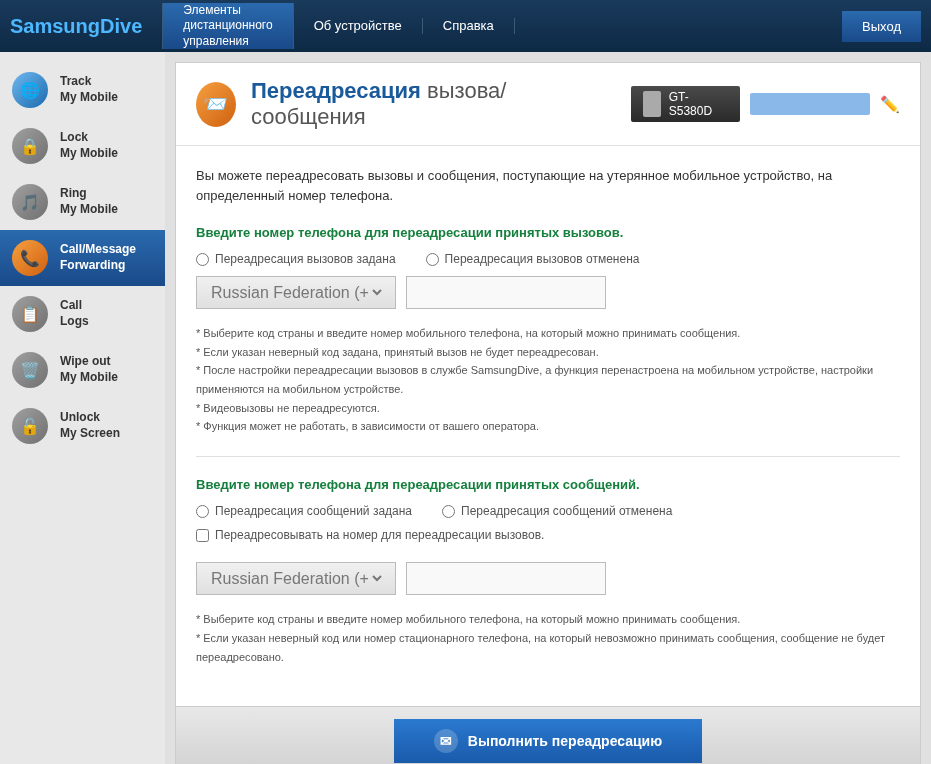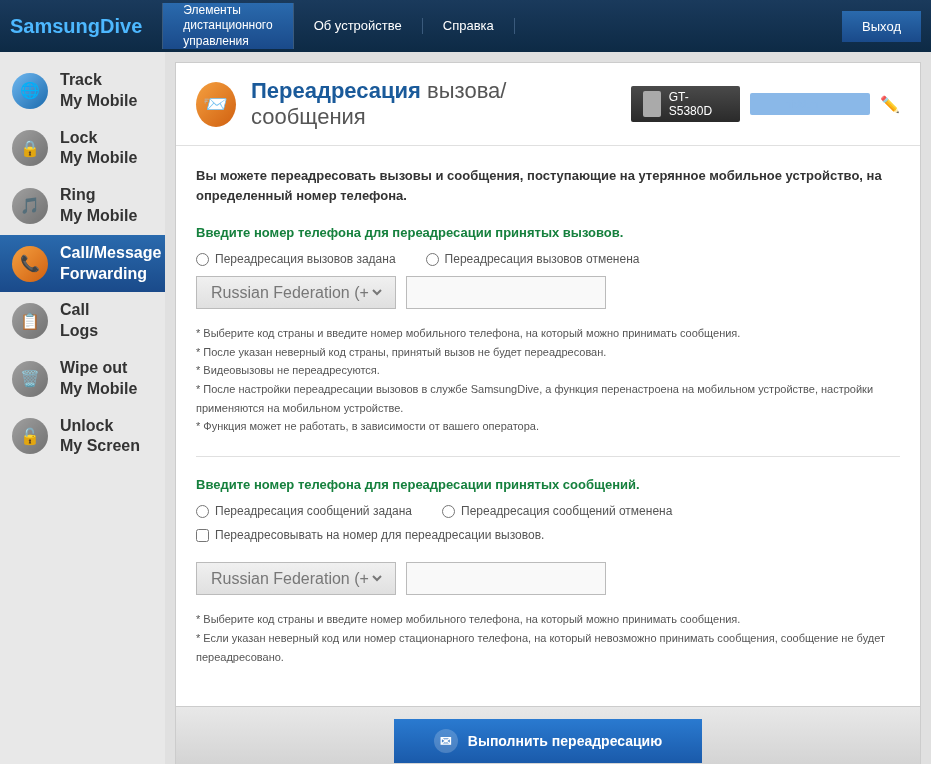--- a/index.html
+++ b/index.html
@@ -82,21 +82,21 @@
       padding: 8px 10px;
       cursor: pointer;
       gap: 10px;
     }
     .sidebar-item.active {
       background: linear-gradient(180deg, #2a6aad 0%, #1a4a8a 100%);
     }
     .sidebar-item.active .sidebar-label { color: white; }
     .sidebar-label {
       color: #333;
-      font-size: 16px;
+      font-size: 12px;
       font-weight: bold;
       line-height: 1.3;
     }
     .sidebar-icon {
       width: 40px;
       height: 40px;
       flex-shrink: 0;
       display: flex;
       align-items: center;
       justify-content: center;
@@ -162,21 +162,21 @@
 
     
     .content-body {
       padding: 20px;
     }
     .description-text {
       color: #333;
       font-size: 13px;
       line-height: 1.5;
       margin-bottom: 20px;
-      font-weight: bold;
+      font-weight: normal;
     }
 
     
     .section-title {
       font-size: 13px;
       color: #15803d;
       margin-bottom: 12px;
       font-weight: bold;
     }
     .radio-group {
@@ -395,23 +395,23 @@
         <div class="select-input">
           <select>
             <option>Russian Federation (+7)</option>
           </select>
         </div>
         <input type="text" class="text-input" style="">
       </div>
 
       <div class="notes-text">
         <div>* Выберите код страны и введите номер мобильного телефона, на который можно принимать сообщения.</div>
-        <div>* После указан неверный код страны, принятый вызов не будет переадресован.</div>
+        <div>* Если указан неверный код задана, принятый вызов не будет переадресован.</div>
+        <div>* После настройки переадресации вызовов в службе SamsungDive, а функция перенастроена на мобильном устройстве, настройки применяются на мобильном устройстве.</div>
         <div>* Видеовызовы не переадресуются.</div>
-        <div>* После настройки переадресации вызовов в службе SamsungDive, а функция перенастроена на мобильном устройстве, настройки применяются на мобильном устройстве.</div>
         <div>* Функция может не работать, в зависимости от вашего оператора.</div>
       </div>
 
       <hr class="divider">
 
       <p class="section-title">Введите номер телефона для переадресации принятых сообщений.</p>
 
       <div class="radio-group">
         <label class="radio-label">
           <input type="radio" name="messages" style="">

